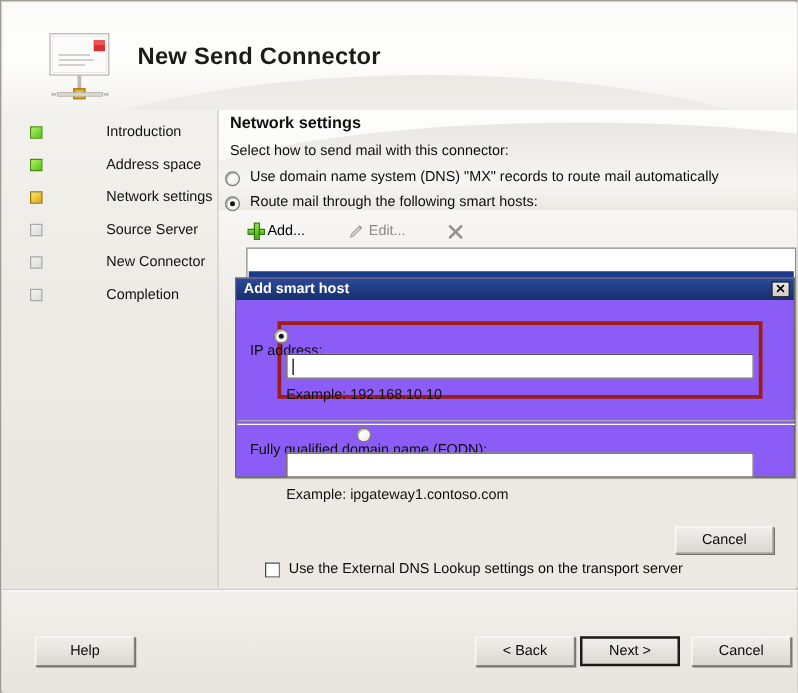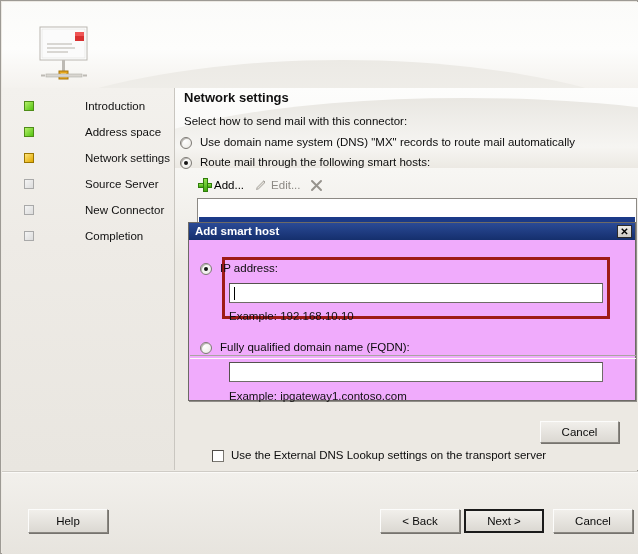--- a/index.html
+++ b/index.html
@@ -75,21 +75,21 @@
     background:radial-gradient(circle at 38% 34%,#ffffff 0%,#f2f1ee 60%,#dedbd5 100%);
     border:1px solid #7d7a75;box-shadow:inset 1px 1px 0 #b9b6b0;box-sizing:border-box;
     position:relative;
   }
   .radio.on::after{
     content:"";position:absolute;left:3px;top:3px;width:4px;height:4px;border-radius:50%;
     background:#151515;
   }
   .rlabel{font-size:11.5px;color:#0c0c0c;line-height:13px;}
   
-  .toolbar{position:absolute;left:23px;top:86px;height:22px;display:flex;align-items:center;}
+  .toolbar{position:absolute;left:23px;top:86px;height:22px;display:flex;align-items:center;gap:24px;}
   .tbtn{display:flex;align-items:center;margin-right:10px;font-size:11.5px;}
   .tbtn.disabled{color:#8d8a85;}
   .plusicon{position:relative;width:14px;height:14px;margin-right:2px;}
   .plusicon i{position:absolute;background:linear-gradient(to bottom,#8fe04e,#3faa0d);border:1px solid #2f7c0a;box-sizing:border-box;}
   .plusicon i.h{left:0;top:4.5px;width:14px;height:5px;}
   .plusicon i.v{left:4.5px;top:0;width:5px;height:14px;}
   .pencil{width:14px;height:14px;margin-right:3px;}
   .xicon{width:13px;height:13px;margin-right:3px;}
   
   .listbox{
@@ -106,22 +106,22 @@
     border-right:1px solid #9a978f;box-sizing:border-box;white-space:nowrap;
     background:linear-gradient(to bottom,#fbfbfa,#e6e3dd);
   }
   .hcell.c1{width:404px;}
   .hcell.c2{width:34px;border-right:none;}
   .listsel{
     position:absolute;left:1px;top:18px;width:436px;height:16px;background:#1b3a88;
   }
   
   .dialog{
-    position:absolute;left:187px;top:221px;width:448px;height:179px;
-    background:#f0abfc;
+    position:absolute;left:187px;top:221px;width:448px;height:160px;
+    background:#8b5cf6;
     border:1px solid #6d6a66;
     box-shadow:1px 1px 0 #908d88;
     box-sizing:border-box;
   }
   .dlgtitle{
     position:absolute;left:0;top:0;right:0;height:17px;
     background:linear-gradient(to bottom,#2a4a96,#152f6d);
     color:#fff;font-size:11.5px;font-weight:bold;
     line-height:17px;padding-left:6px;box-sizing:border-box;
     display:flex;align-items:center;justify-content:space-between;
@@ -132,21 +132,21 @@
     border:1px solid #2b2b2b;box-sizing:border-box;
     display:flex;align-items:center;justify-content:center;
     font-size:10px;font-weight:bold;color:#000;font-family:"Liberation Sans",sans-serif;
     line-height:1;cursor:default;
   }
   .dlgbody{position:absolute;left:0;top:17px;right:0;bottom:0;}
   .redbox{
     position:absolute;left:33px;top:17px;width:388px;height:62px;
     border:3px solid #9e1b17;box-sizing:border-box;pointer-events:none;
   }
-  .dlgradio{position:absolute;display:flex;align-items:center;white-space:nowrap;}
+  .dlgradio{position:absolute;display:flex;align-items:center;white-space:nowrap;flex-direction:column;}
   .txtfield{
     position:absolute;background:#fff;border:1px solid #6f6c68;
     border-top-color:#55524e;border-left-color:#55524e;
     box-sizing:border-box;height:20px;
   }
   .caret{
     position:absolute;left:4px;top:3px;width:1px;height:13px;background:#000;
   }
   .exampletxt{position:absolute;font-size:11.5px;color:#111;white-space:nowrap;}
   .dlgsep{
@@ -202,20 +202,21 @@
         </g>
         <rect x="30" y="38" width="3" height="12" fill="#bdbab4"></rect>
         <rect x="27" y="49" width="9" height="8" fill="#e7a71c" stroke="#a87508" stroke-width="1"></rect>
         <rect x="29" y="51" width="5" height="4" fill="#f6cf63"></rect>
         <rect x="14" y="52" width="36" height="3" fill="#d9d6d0" stroke="#b0ada7" stroke-width="0.6"></rect>
         <rect x="9" y="52.5" width="4" height="2" fill="#bdbab4"></rect>
         <rect x="51" y="52.5" width="4" height="2" fill="#bdbab4"></rect>
       </svg>
     </div>
 
+    <div class="wiztitle">New Send Connector</div>
   </div>
 
   <div class="leftpane">
     <div class="navitem" style="top:9px">
       <span class="navbox done"></span>
       <span class="navlabel">Introduction</span>
     </div>
     <div class="navitem" style="top:35px">
       <span class="navbox done"></span>
       <span class="navlabel">Address space</span>

